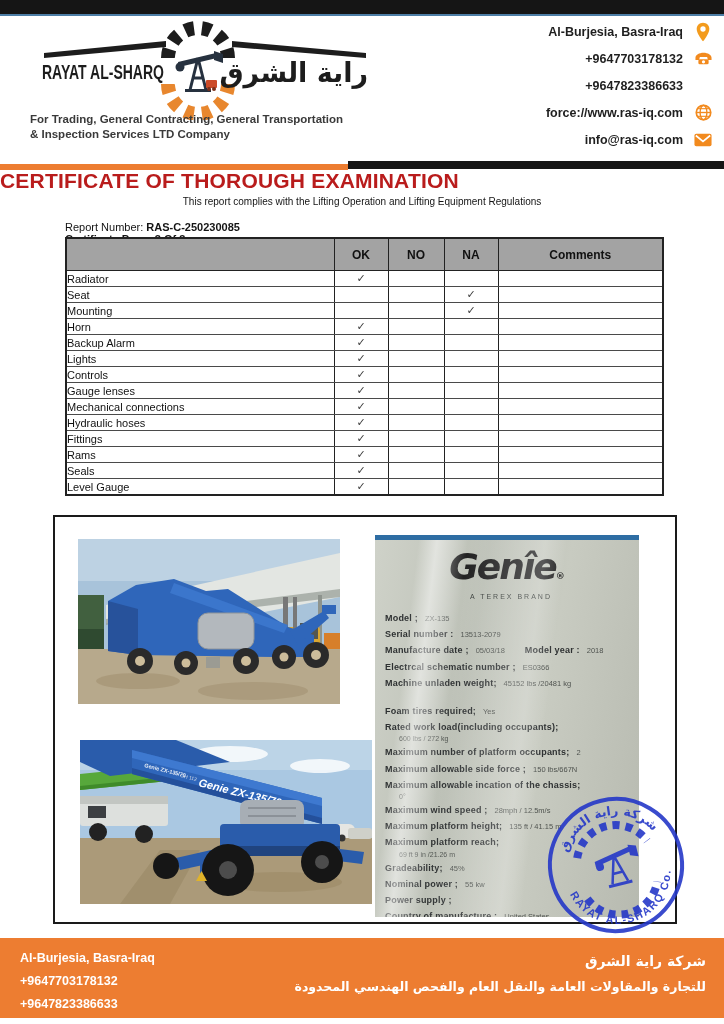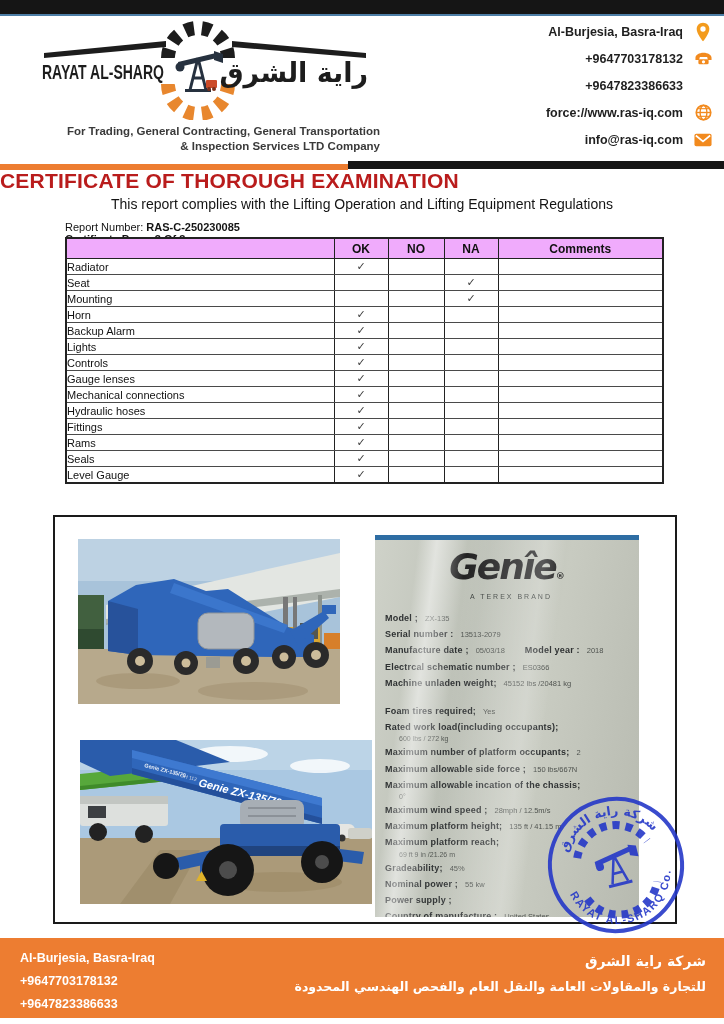--- a/index.html
+++ b/index.html
@@ -2,41 +2,41 @@
 <html><head>
 <meta charset="utf-8">
 <style>
   html,body{margin:0;padding:0;background:#ffffff;}
   .page{position:relative;width:724px;height:1024px;background:#ffffff;overflow:hidden;
         font-family:"Liberation Sans",sans-serif;color:#1a1a1a;}
   
   .top-bar{position:absolute;left:0;top:0;width:724px;height:14px;background:#151515;border-bottom:2px solid #4d7ea6;}
   
   .logo-svg{position:absolute;left:40px;top:20px;}
-  .tagline{position:absolute;left:30px;top:124px;width:350px;text-align:right;
+  .tagline{position:absolute;left:30px;top:112px;width:350px;text-align:left;
            font-size:11.5px;font-weight:700;color:#3a3a3a;line-height:15px;}
   
   .contacts{position:absolute;right:10px;top:18px;width:270px;}
   .contact-row{display:flex;justify-content:flex-end;align-items:center;height:27px;gap:9px;}
   .contact-text{font-size:12.5px;font-weight:700;color:#1f1f1f;}
   .contact-icon{width:22px;display:flex;justify-content:center;align-items:center;}
   
   .divider-orange{position:absolute;left:0;top:164px;width:348px;height:6px;background:#ED7D31;}
   .divider-black{position:absolute;left:348px;top:161px;width:376px;height:8px;background:#151515;}
   
   .doc-title{position:absolute;left:0;top:169px;width:724px;text-align:left;
              font-size:21px;font-weight:800;letter-spacing:0.2px;color:#b91c1c;}
-  .doc-subtitle{position:absolute;left:0;top:196px;width:724px;text-align:center;font-size:14px;color:#141414;}
+  .doc-subtitle{position:absolute;left:0;top:196px;width:724px;text-align:center;font-size:10px;color:#141414;}
   
   .report-row{position:absolute;left:65px;top:221px;width:597px;display:flex;justify-content:space-between;font-size:11px;color:#141414;flex-direction:column;}
   .report-number,.report-page{font-weight:700;}
   
   table.checklist{position:absolute;left:65px;top:237px;width:597px;border-collapse:collapse;table-layout:fixed;
                   border:2px solid #222;}
-  table.checklist th{background:#f0abfc;border:1px solid #222;height:19px;font-size:12px;font-weight:700;color:#111;padding:0;}
+  table.checklist th{background:#a3a3a3;border:1px solid #222;height:19px;font-size:12px;font-weight:700;color:#111;padding:6px;}
   table.checklist td{border:1px solid #4a4a4a;border-left:1px solid #222;border-right:1px solid #222;height:15px;padding:0;}
   td.item-cell{padding-left:6px;font-weight:400;font-size:11px;color:#111;}
   td.check-cell{text-align:center;font-family:"DejaVu Sans",sans-serif;font-size:11px;color:#3c3c3c;}
   
   .images-box{position:absolute;left:53px;top:515px;width:620px;height:405px;border:2px solid #1a1a1a;background:#fff;}
   .photo1{position:absolute;left:23px;top:22px;}
   .photo2{position:absolute;left:25px;top:223px;}
   
   .plate{position:absolute;left:320px;top:18px;width:264px;height:377px;
          background:linear-gradient(100deg,#cfd2c9 0%,#bcc0b6 35%,#c8cbc1 60%,#b7bab0 100%);

